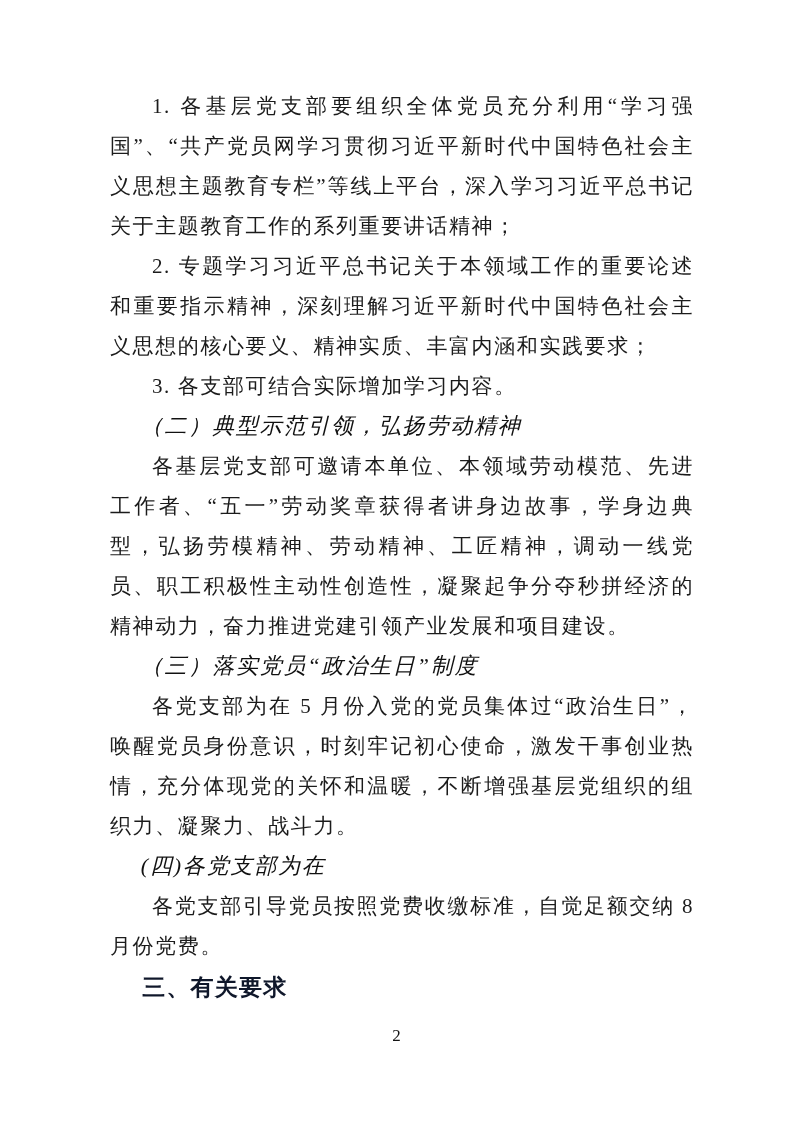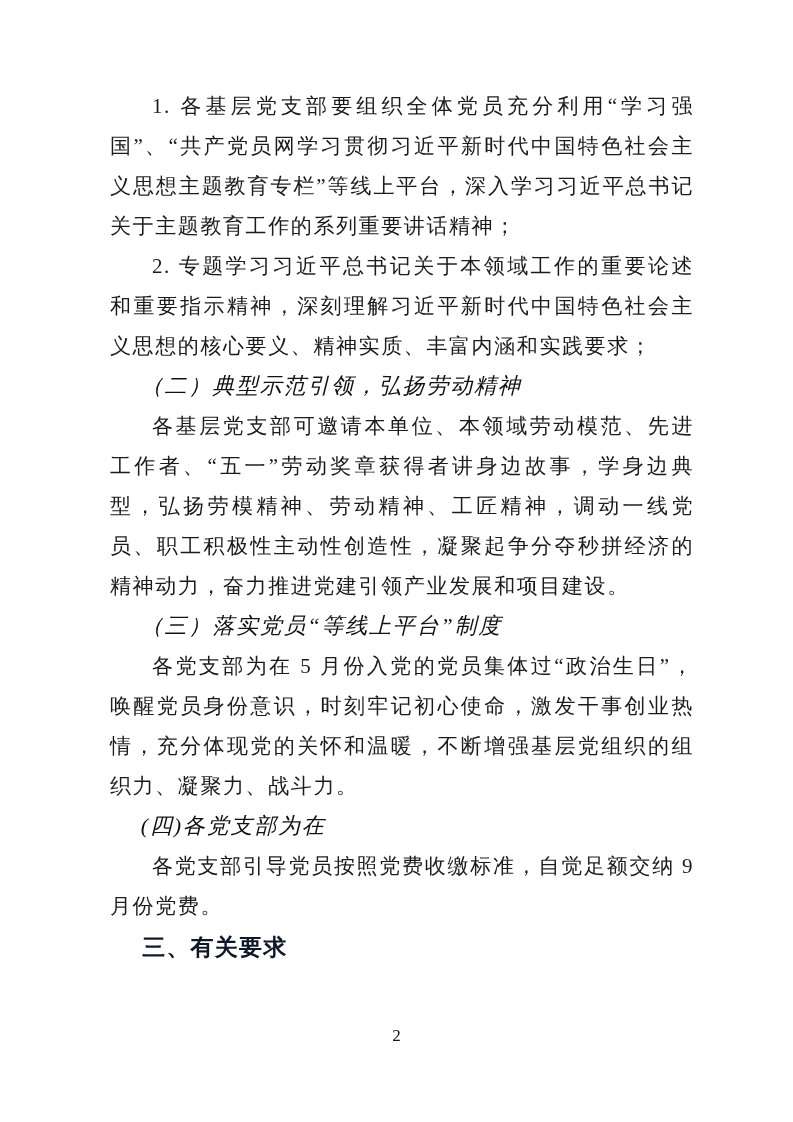--- a/index.html
+++ b/index.html
@@ -73,22 +73,23 @@
     font-family: "Liberation Serif", "DejaVu Serif", serif;
   }
 </style>
 </head>
 <body>
 
 <div class="page">
   <div class="content">
     <p class="para">1. 各基层党支部要组织全体党员充分利用“学习强国”、“共产党员网学习贯彻习近平新时代中国特色社会主义思想主题教育专栏”等线上平台，深入学习习近平总书记关于主题教育工作的系列重要讲话精神；</p>
     <p class="para">2. 专题学习习近平总书记关于本领域工作的重要论述和重要指示精神，深刻理解习近平新时代中国特色社会主义思想的核心要义、精神实质、丰富内涵和实践要求；</p>
+    <p class="para">3. 各支部可结合实际增加学习内容。</p>
     <p class="heading-kai">（二）典型示范引领，弘扬劳动精神</p>
     <p class="para">各基层党支部可邀请本单位、本领域劳动模范、先进工作者、“五一”劳动奖章获得者讲身边故事，学身边典型，弘扬劳模精神、劳动精神、工匠精神，调动一线党员、职工积极性主动性创造性，凝聚起争分夺秒拼经济的精神动力，奋力推进党建引领产业发展和项目建设。</p>
-    <p class="heading-kai">（三）落实党员“等线上平台”制度</p>
+    <p class="heading-kai">（三）落实党员“政治生日”制度</p>
     <p class="para">各党支部为在 5 月份入党的党员集体过“政治生日”，唤醒党员身份意识，时刻牢记初心使命，激发干事创业热情，充分体现党的关怀和温暖，不断增强基层党组织的组织力、凝聚力、战斗力。</p>
     <p class="heading-kai">(四)各党支部为在</p>
-    <p class="para">各党支部引导党员按照党费收缴标准，自觉足额交纳 9 月份党费。</p>
+    <p class="para">各党支部引导党员按照党费收缴标准，自觉足额交纳 8 月份党费。</p>
     <p class="heading-hei">三、有关要求</p>
   </div>
   <div class="page-number">2</div>
 </div>
 
 </body></html>

